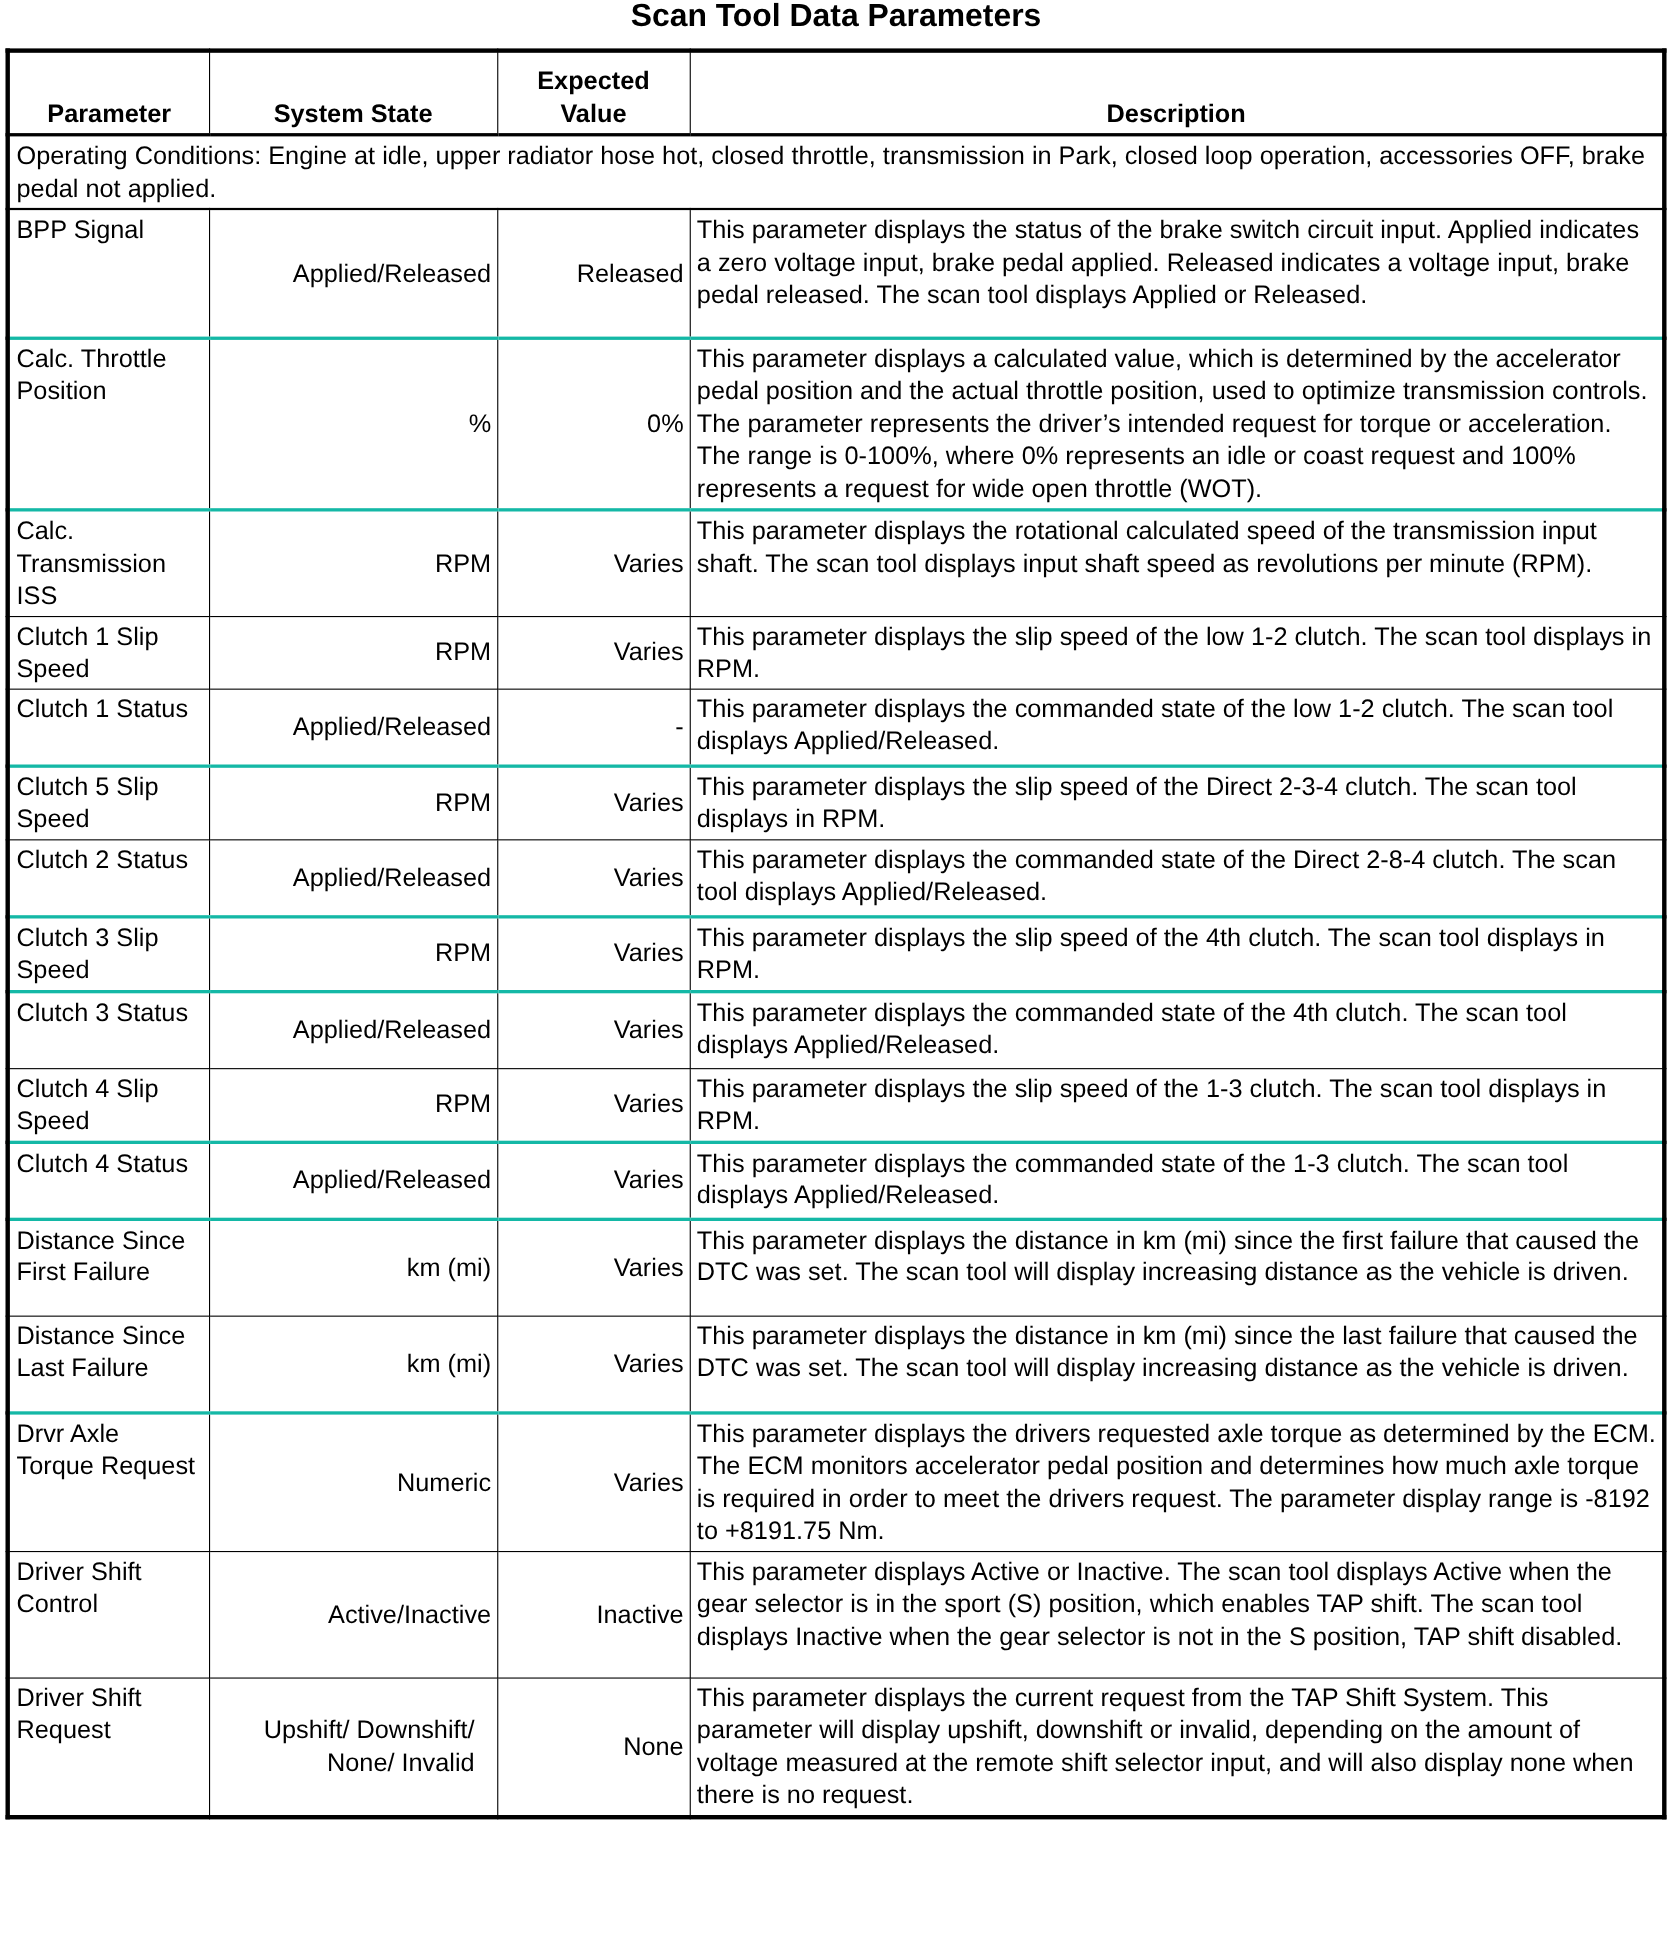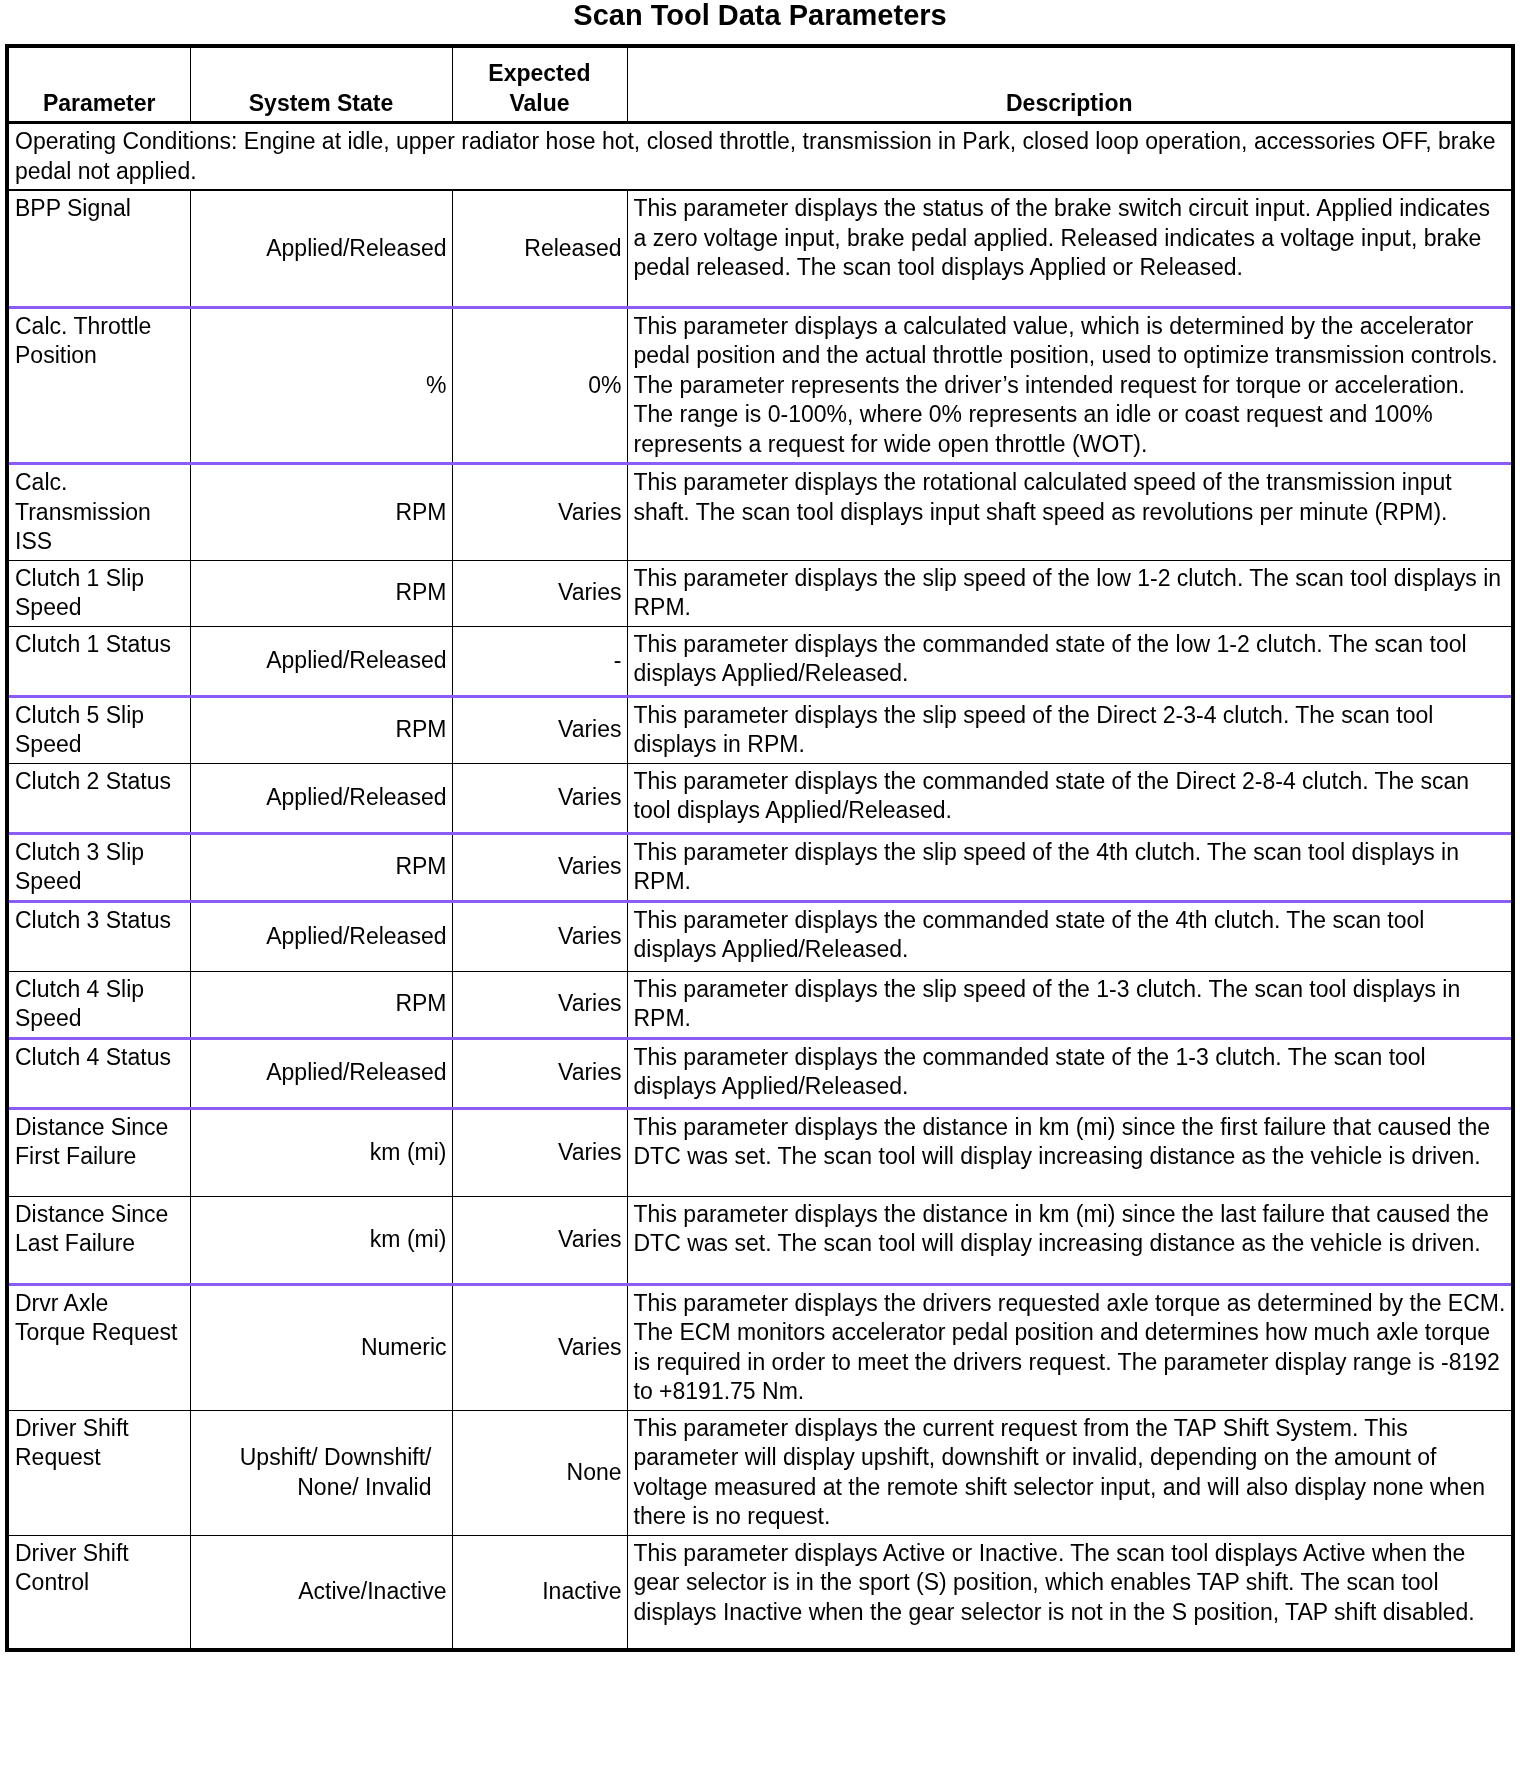--- a/index.html
+++ b/index.html
@@ -51,21 +51,21 @@
     text-align: center;
     padding: 4px 4px 3px 4px;
     height: 66px;
   }
   table.params td {
     border: 1px solid #000;
     padding: 3px 5px 3px 6px;
     vertical-align: top;
     text-align: left;
   }
-  table.params tr.thick td { border-bottom: 3px solid #8b5cf6; }
+  table.params tr.thick td { border-bottom: 3px solid #14b8a6; }
   table.params td.center {
     text-align: right;
     vertical-align: middle;
   }
   .cond-label { font-weight: normal; text-align: right; }
   td.cond { padding-top: 5px; padding-bottom: 3px; border-bottom: 2px solid #000 !important; }
 </style>
 </head>
 <body>
 
@@ -169,25 +169,25 @@
       <td class="center">Varies</td>
       <td>This parameter displays the distance in km (mi) since the last failure that caused the DTC was set. The scan tool will display increasing distance as the vehicle is driven.</td>
     </tr>
     <tr style="height:115px">
       <td>Drvr Axle Torque Request</td>
       <td class="center">Numeric</td>
       <td class="center">Varies</td>
       <td>This parameter displays the drivers requested axle torque as determined by the ECM. The ECM monitors accelerator pedal position and determines how much axle torque is required in order to meet the drivers request. The parameter display range is -8192 to +8191.75 Nm.</td>
     </tr>
     <tr style="height:115px">
+      <td>Driver Shift Control</td>
+      <td class="center">Active/Inactive</td>
+      <td class="center">Inactive</td>
+      <td>This parameter displays Active or Inactive. The scan tool displays Active when the gear selector is in the sport (S) position, which enables TAP shift. The scan tool displays Inactive when the gear selector is not in the S position, TAP shift disabled.</td>
+    </tr>
+    <tr style="height:115px">
       <td>Driver Shift Request</td>
       <td class="center" style="padding-left:20px;padding-right:20px;">Upshift/ Downshift/ None/ Invalid</td>
       <td class="center">None</td>
       <td>This parameter displays the current request from the TAP Shift System. This parameter will display upshift, downshift or invalid, depending on the amount of voltage measured at the remote shift selector input, and will also display none when there is no request.</td>
     </tr>
-    <tr style="height:115px">
-      <td>Driver Shift Control</td>
-      <td class="center">Active/Inactive</td>
-      <td class="center">Inactive</td>
-      <td>This parameter displays Active or Inactive. The scan tool displays Active when the gear selector is in the sport (S) position, which enables TAP shift. The scan tool displays Inactive when the gear selector is not in the S position, TAP shift disabled.</td>
-    </tr>
   </tbody>
 </table>
 
 </body></html>

